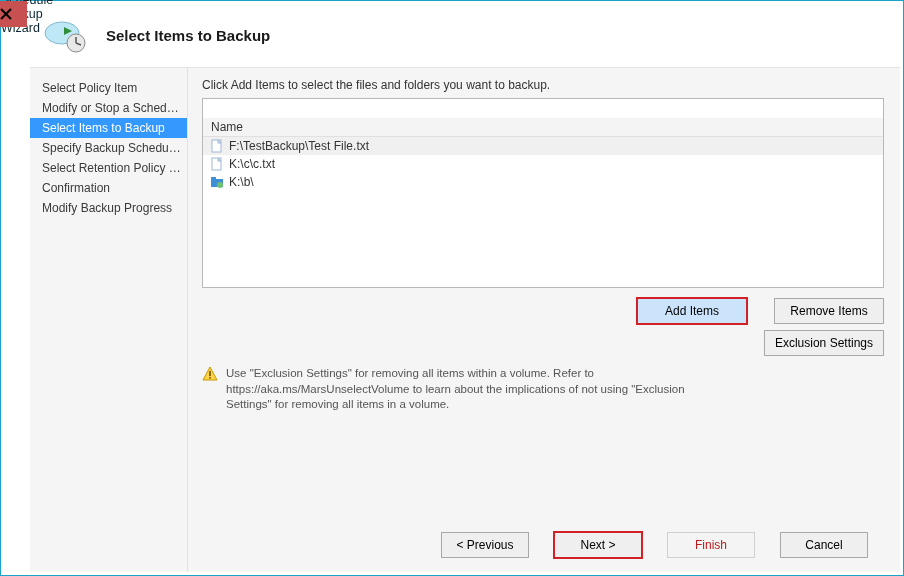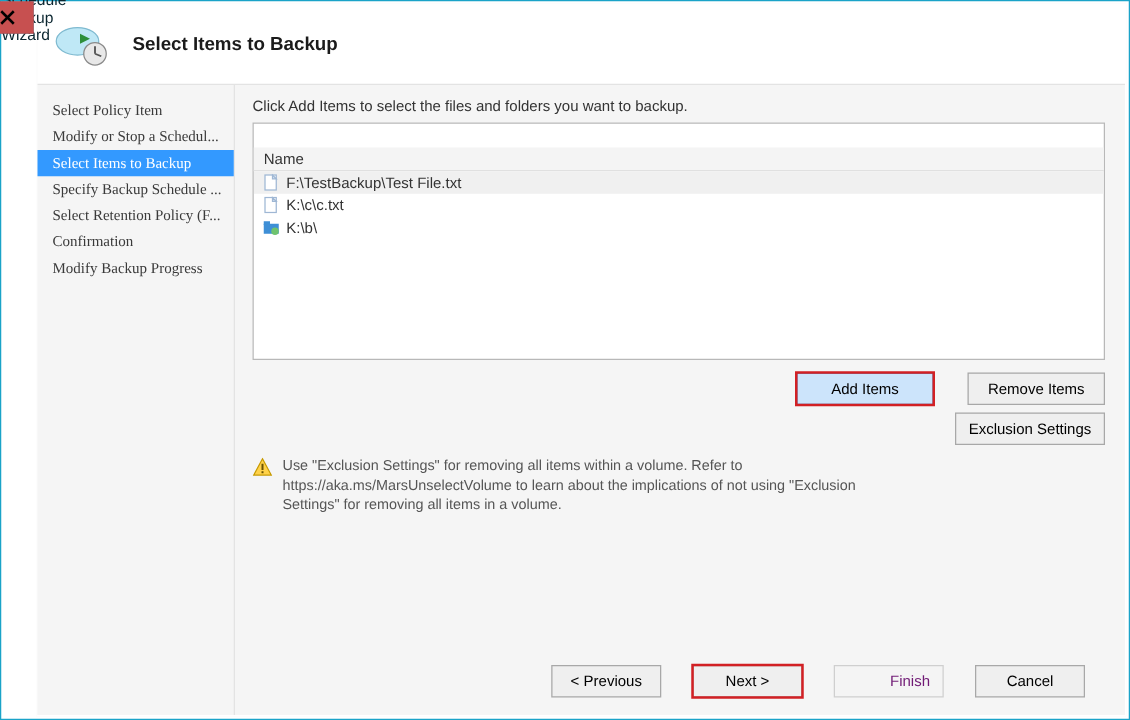--- a/index.html
+++ b/index.html
@@ -79,21 +79,20 @@
     border-right: 1px solid #e3e3e3;
     padding-top: 10px;
   }
   .step {
     padding: 3px 6px 3px 12px;
     color: #3a3a3a;
     white-space: nowrap;
     overflow: hidden;
     text-overflow: ellipsis;
     cursor: default;
-    font-family: Liberation Serif, serif;
   }
   .step.active {
     background: #3399ff;
     color: #fff;
   }
   .main {
     flex: 1;
     padding: 10px 16px 0 14px;
     position: relative;
     display: flex;
@@ -140,25 +139,24 @@
     font-size: 12px;
     border: 1px solid #a8a8a8;
     background: #efefef;
     height: 26px;
     min-width: 110px;
     padding: 0 10px;
     cursor: pointer;
     margin-left: 15px;
   }
   button.winbtn:disabled {
-    color: #701a75;
+    color: #b91c1c;
     border-color: #cfcfcf;
     background: #f4f4f4;
     cursor: default;
-    text-align: right;
   }
   .highlight { outline: 2px solid #d22024; outline-offset: -1px; }
   .highlight-blue { background: #cce4fb !important; border-color: #3a7abd !important; }
   .note {
     display: flex;
     gap: 8px;
     margin-top: 10px;
     color: #555;
     font-size: 11.5px;
     line-height: 1.35;

